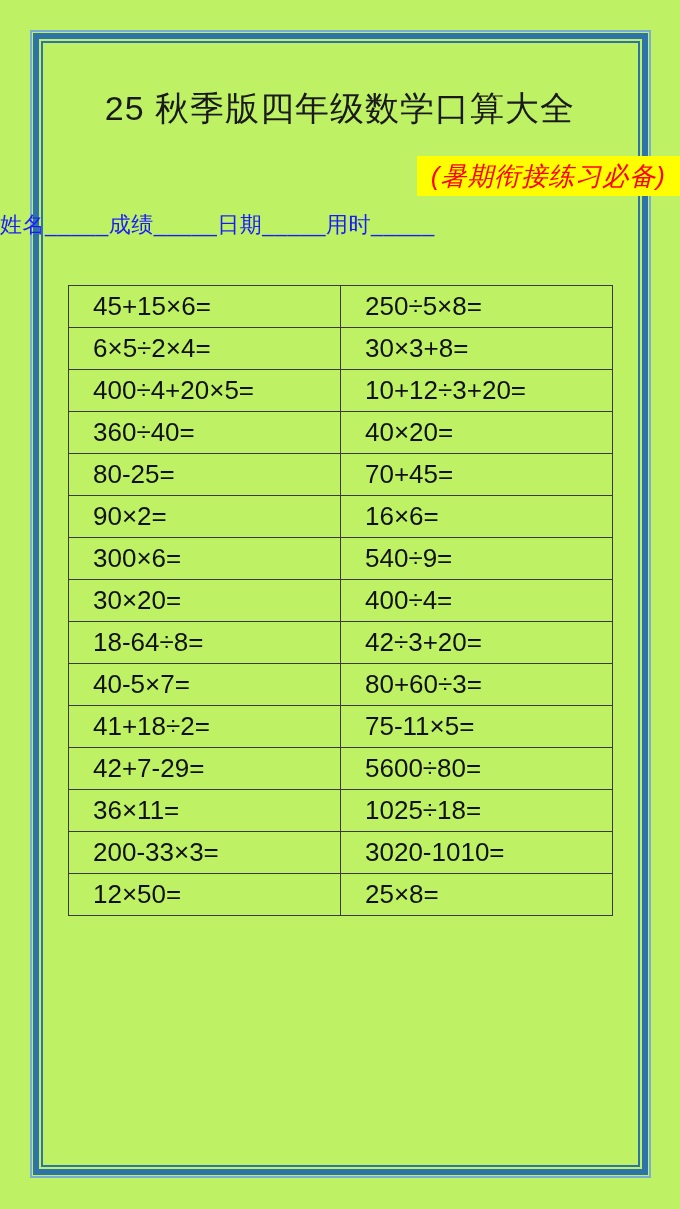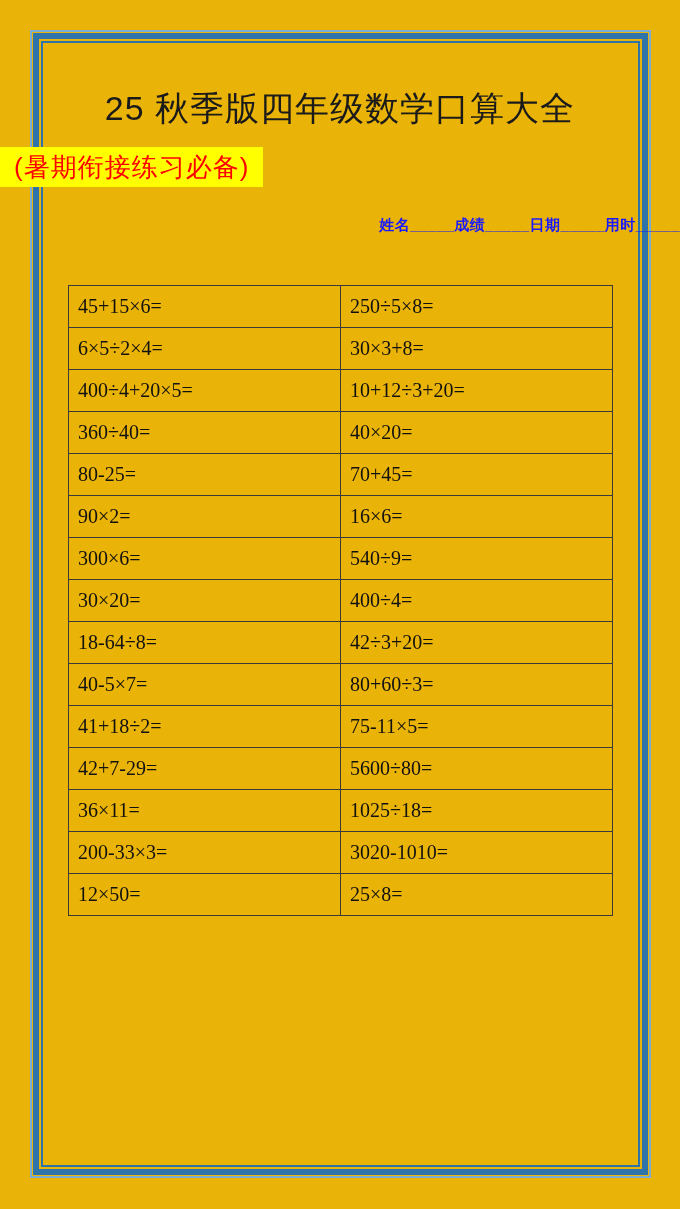--- a/index.html
+++ b/index.html
@@ -10,21 +10,21 @@
     --info-text: #1a1aff;
     --table-border: #3a3a3a;
     --title-text: #1a1a1a;
   }
   * { margin: 0; padding: 0; box-sizing: border-box; }
   html, body { background: #ffffff; }
   .page {
     position: relative;
     width: 680px;
     height: 1209px;
-    background: #eab308;
+    background: #bef264;
     overflow: hidden;
     font-family: "Liberation Sans", sans-serif;
   }
   
   .frame {
     position: absolute;
     top: 30px; left: 30px; right: 29px; bottom: 31px;
     border: 2px solid var(--frame-blue-light);
     padding: 1px;
     pointer-events: none;
@@ -43,59 +43,60 @@
     top: 86px; left: 0; right: 0;
     text-align: center;
     font-size: 34px;
     line-height: 44px;
     color: var(--title-text);
     letter-spacing: 1px;
     white-space: nowrap;
   }
   .subtitle-wrap {
     position: absolute;
-    top: 147px; left: 0; right: 0;
+    top: 156px; left: 0; right: 0;
     display: flex;
-    justify-content: flex-start;
+    justify-content: flex-end;
+    font-style: italic;
   }
   .subtitle {
     background: var(--subtitle-bg);
     color: var(--subtitle-text);
     font-size: 26px;
     line-height: 34px;
     padding: 3px 14px;
     letter-spacing: 1px;
     white-space: nowrap;
   }
   .info-line {
     position: absolute;
     top: 211px; left: 0; right: 0;
-    text-align: right;
+    text-align: left;
     color: var(--info-text);
-    font-size: 15px;
-    font-weight: bold;
+    font-size: 22px;
+    font-weight: normal;
     line-height: 28px;
     letter-spacing: 0.5px;
     white-space: nowrap;
   }
   table.problems {
     position: absolute;
     top: 285px; left: 68px;
     width: 545px;
     border-collapse: collapse;
     table-layout: fixed;
   }
   table.problems td {
     width: 50%;
     height: 42px;
     border: 1px solid var(--table-border);
-    font-family: Liberation Serif, serif;
-    font-size: 20px;
+    font-family: Liberation Sans, sans-serif;
+    font-size: 26px;
     color: #111111;
-    padding: 0 0 0 9px;
+    padding: 0 0 0 24px;
     vertical-align: middle;
     white-space: nowrap;
     overflow: hidden;
   }
 </style>
 </head>
 <body>
 
 <div class="page">
 

